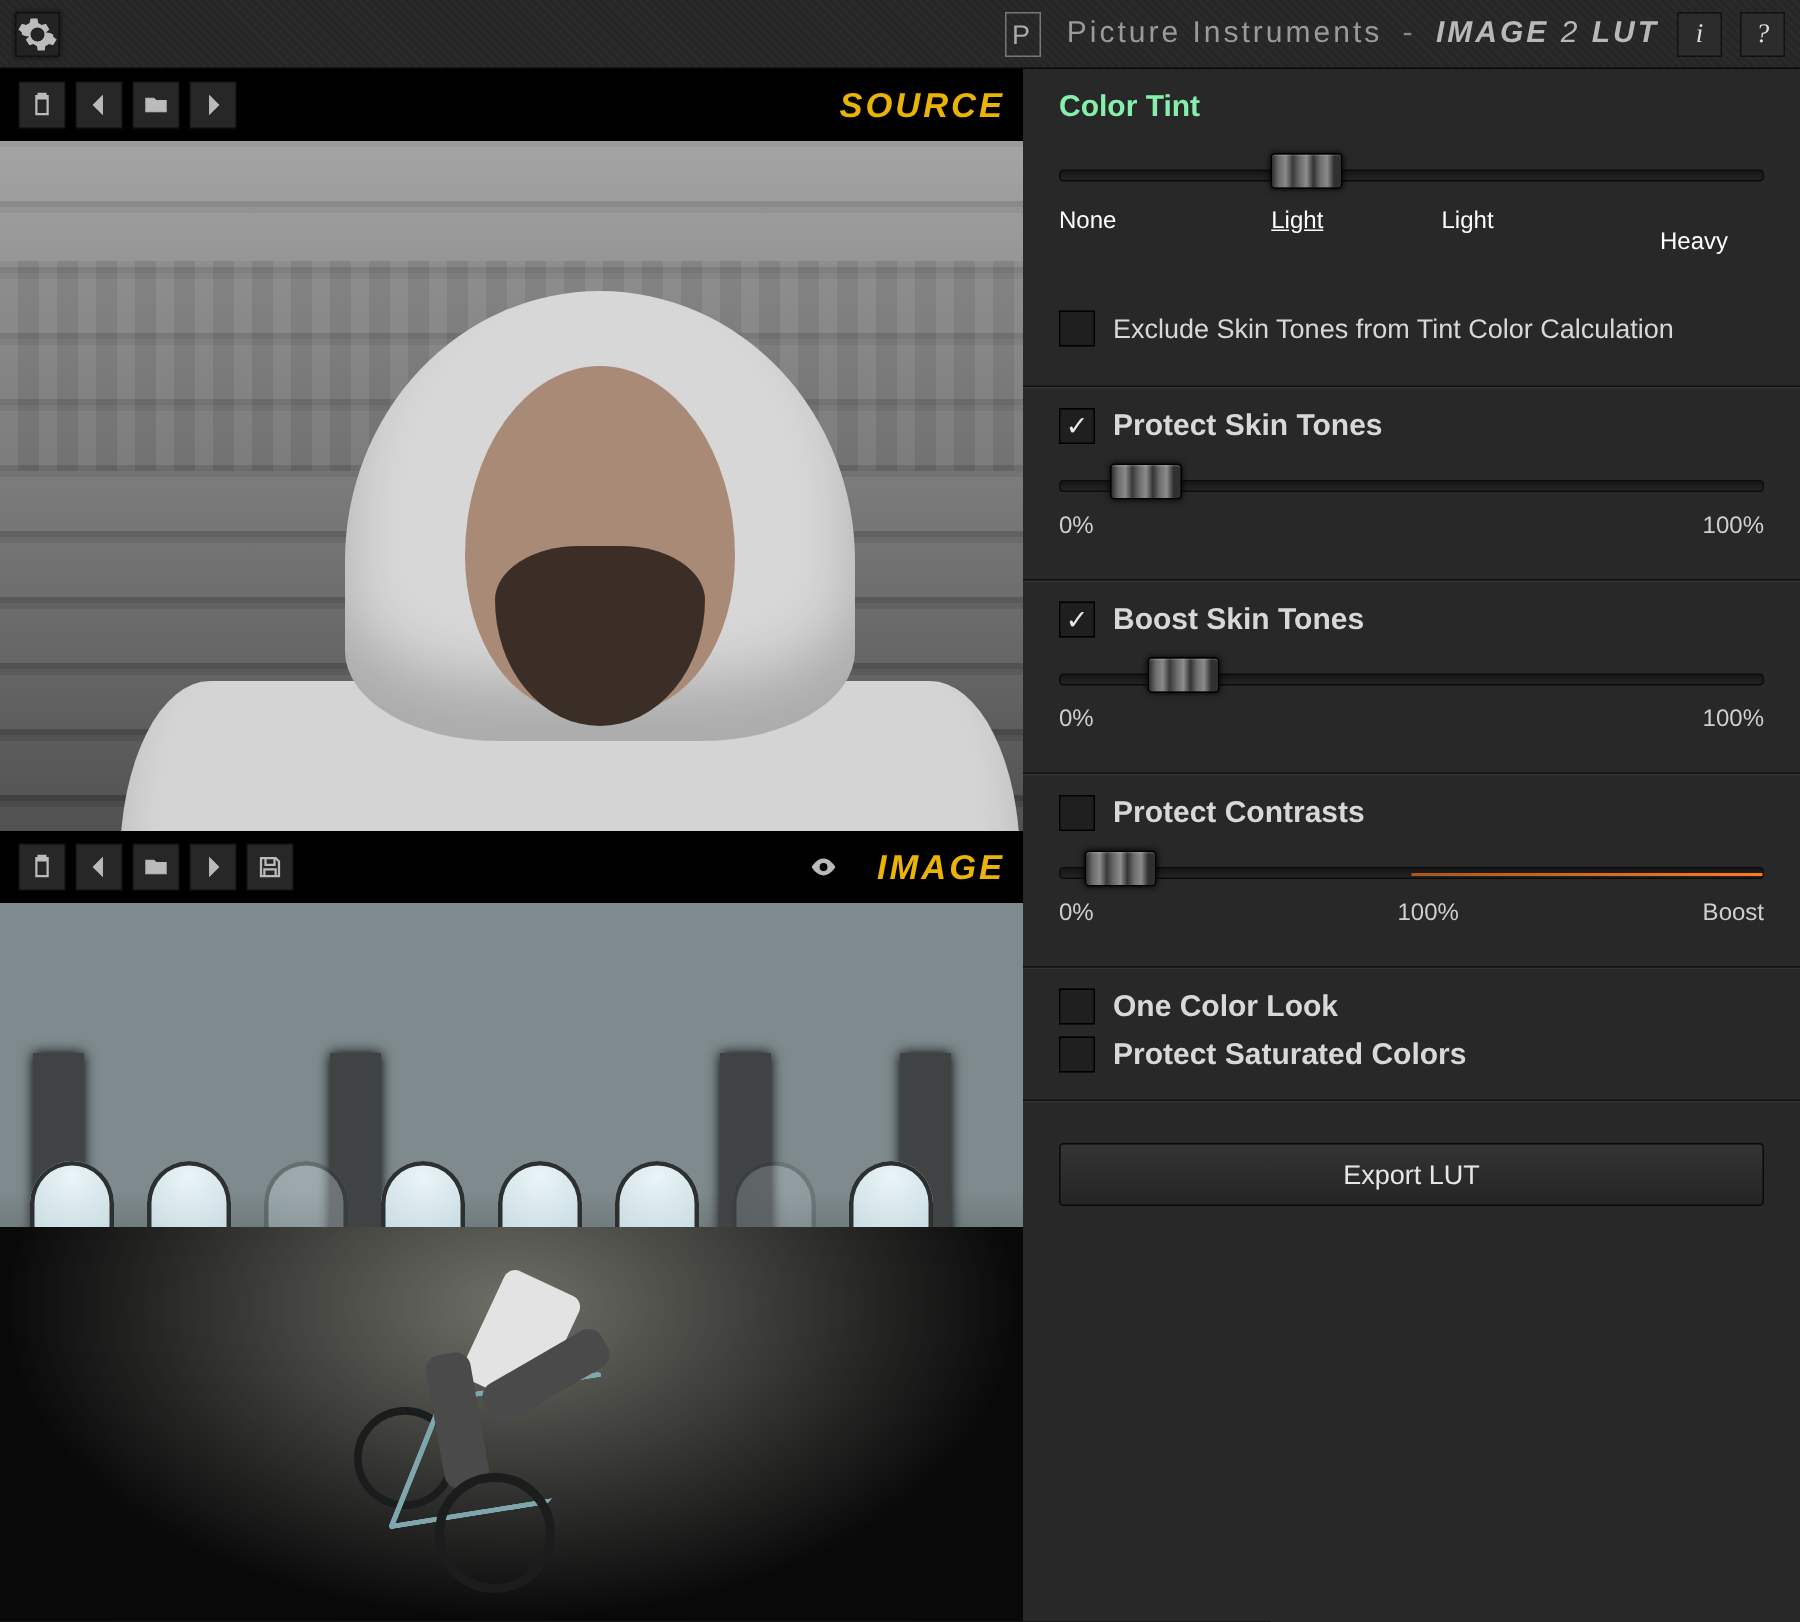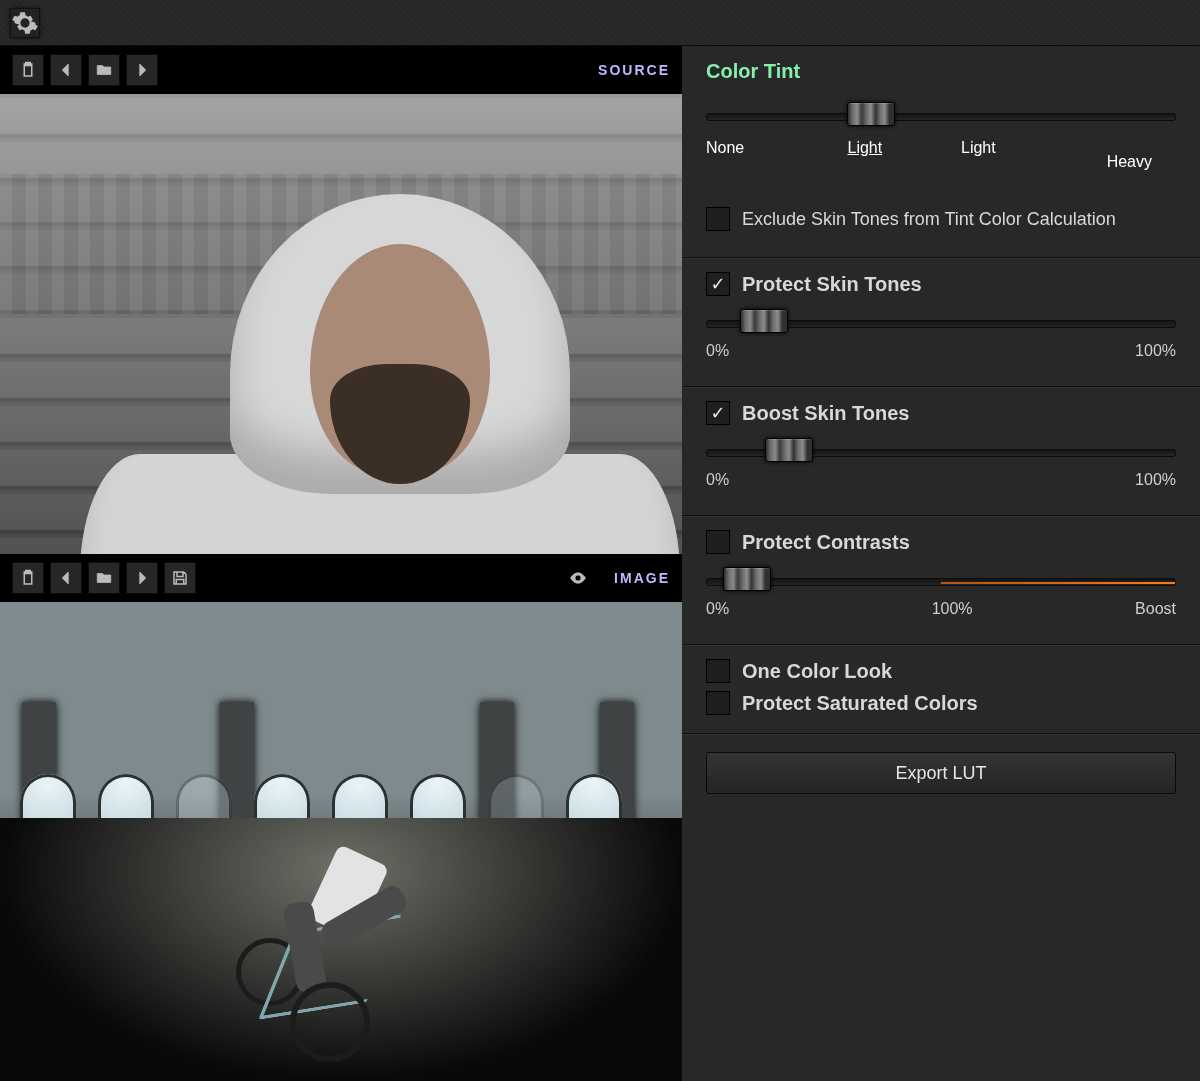--- a/index.html
+++ b/index.html
@@ -43,22 +43,22 @@
   .toolbar {
     height:48px; background:#000; display:flex; align-items:center; padding:0 12px;
   }
   .tb-btn {
     width:32px; height:32px; margin-right:6px; background:#272727;
     border:1px solid #0a0a0a; display:flex; align-items:center; justify-content:center;
     color:#bbb; cursor:pointer;
   }
   .tb-btn svg { width:18px; height:18px; fill:#bbb; stroke:#bbb; }
   .toolbar .panel-label {
-    margin-left:auto; font-weight:bold; letter-spacing:2px;
-    font-size:14px; color:#c4b5fd;
+    margin-left:auto; font-style:italic; font-weight:bold; letter-spacing:2px;
+    font-size:23px; color:#eab308;
   }
   .eye { margin-left:auto; margin-right:10px; }
   .img-area { flex:1; position:relative; background:#1a1a1a; overflow:hidden; }
 
   
   .src-scene {
     width:100%; height:100%;
     background:
       linear-gradient(180deg, rgba(240,240,240,0.45), rgba(50,50,50,0.4)),
       repeating-linear-gradient(180deg, #555 0, #555 4px, #666 4px, #666 40px, #444 40px, #444 44px);
@@ -145,38 +145,52 @@
   .chk-row { display:flex; align-items:center; gap:12px; margin:8px 0; }
   .chk {
     width:24px; height:24px; border:1px solid #000; background:#1f1f1f;
     display:flex; align-items:center; justify-content:center; color:#e8e8e8; font-size:18px;
     cursor:pointer;
   }
   .chk.checked::after{ content:"✓"; }
   .chk-label { font-size:18px; }
   .chk-label.bold { font-weight:bold; font-size:20px; }
   .export-btn {
-    width:100%; height:42px; margin-top:18px;
+    width:100%; height:42px; margin-top:28px;
     background: linear-gradient(180deg,#343434,#242424);
     border:1px solid #0a0a0a; border-radius:3px;
     color:#e6e6e6; font-size:18px;
     display:flex; align-items:center; justify-content:center; cursor:pointer;
   }
   .divider { height:1px; background:#111; margin:10px -24px 14px; box-shadow:0 1px 0 #333; }
 </style>
 </head>
 <body>
 
 <div class="window">
 
   <div class="titlebar">
     <div class="gear-btn">
       <svg viewBox="0 0 24 24">
           <path fill="#bcbcbc" d="M12 8a4 4 0 100 8 4 4 0 000-8zm9 4a7 7 0 01-.1 1.2l2 1.6-2 3.4-2.4-.8a7 7 0 01-2 1.2l-.4 2.6h-4l-.4-2.6a7 7 0 01-2-1.2l-2.4.8-2-3.4 2-1.6A7 7 0 013 12a7 7 0 01.1-1.2l-2-1.6 2-3.4 2.4.8a7 7 0 012-1.2L8 2.8h4l.4 2.6a7 7 0 012 1.2l2.4-.8 2 3.4-2 1.6A7 7 0 0121 12z"></path>
         </svg>
+    </div>
+    <div class="title-right">
+      <span class="brand">
+        <span class="p-logo">P</span>
+        <span>Picture Instruments</span>
+        <span class="dash">-</span>
+        <span class="app">
+          <span>IMAGE</span>
+          <span class="two">2</span>
+          <span>LUT</span>
+        </span>
+      </span>
+      <div class="sq-btn">i</div>
+      <div class="sq-btn">?</div>
     </div>
   </div>
 
   <div class="main">
 
     <div class="left">
 
       <div class="toolbar">
         <div class="tb-btn">
           <svg viewBox="0 0 24 24">

